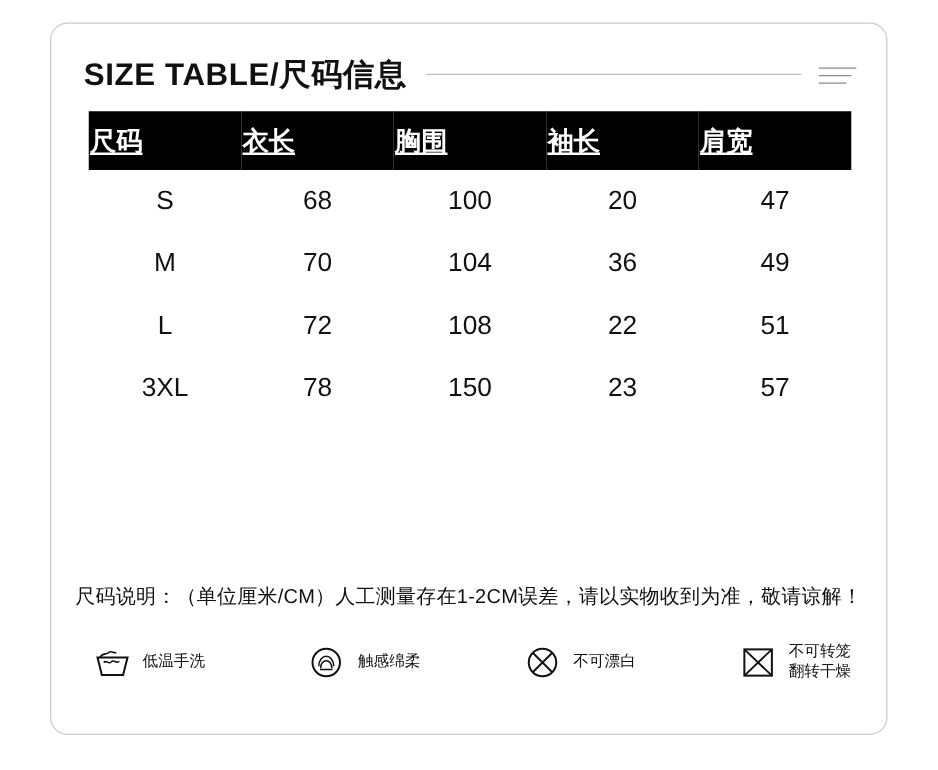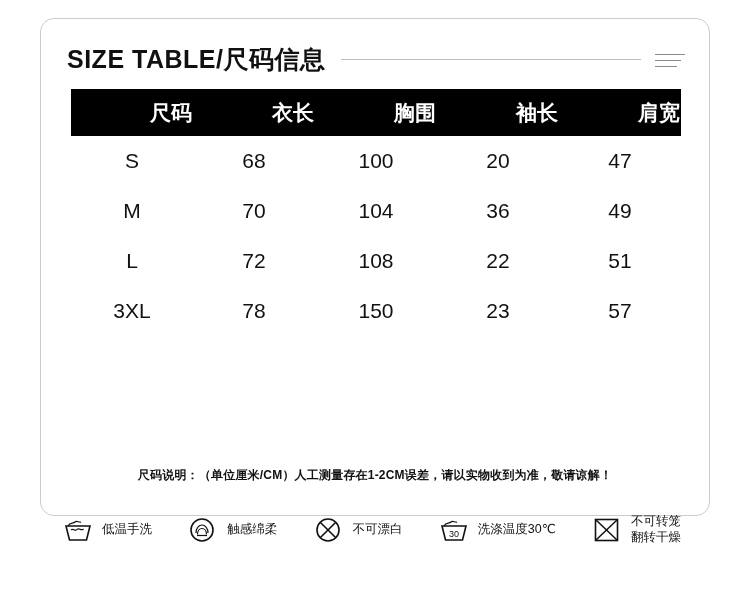--- a/index.html
+++ b/index.html
@@ -12,21 +12,21 @@
     background: #ffffff;
     font-family: "Liberation Sans", "DejaVu Sans", sans-serif;
     color: #111111;
     overflow: hidden;
   }
   .card {
     position: absolute;
     left: 40px;
     top: 18px;
     width: 670px;
-    height: 498px;
+    height: 570px;
     border: 1px solid #cccccc;
     border-radius: 14px;
     background: #ffffff;
     box-sizing: border-box;
   }
   .title-row {
     position: absolute;
     left: 26px;
     top: 22px;
     right: 24px;
@@ -69,45 +69,45 @@
     width: 610px;
     border-collapse: collapse;
     table-layout: fixed;
   }
   table.size-table thead th {
     background: #000000;
     color: #ffffff;
     font-size: 21px;
     font-weight: 700;
     height: 45px;
-    text-align: right;
+    text-align: left;
     vertical-align: middle;
+    text-decoration: underline;
   }
   table.size-table tbody td {
     height: 48px;
     text-align: center;
     vertical-align: middle;
     font-size: 21px;
     color: #111111;
     font-weight: 400;
   }
   .note {
     position: absolute;
     left: 0;
     right: 0;
     top: 448px;
     text-align: center;
-    font-size: 12px;
+    font-size: 16px;
     color: #111111;
     letter-spacing: 0.2px;
-    font-weight: bold;
   }
   .care-row {
     position: absolute;
-    left: 20px;
+    left: 32px;
     right: 28px;
     top: 495px;
     display: flex;
     align-items: center;
     justify-content: space-between;
   }
   .care-item {
     display: flex;
     align-items: center;
     gap: 7px;
@@ -214,30 +214,20 @@
       <span class="care-ico">
         <svg width="34" height="30" viewBox="0 0 34 30">
           <circle cx="16" cy="15" r="11" fill="none" stroke="#111" stroke-width="1.6"></circle>
           <line x1="8.2" y1="7.2" x2="23.8" y2="22.8" stroke="#111" stroke-width="1.6"></line>
           <line x1="23.8" y1="7.2" x2="8.2" y2="22.8" stroke="#111" stroke-width="1.6"></line>
         </svg>
       </span>
       <span class="care-label">不可漂白</span>
     </div>
 
-    <div class="care-item">
-      <span class="care-ico">
-        <svg width="34" height="30" viewBox="0 0 34 30">
-          <path d="M5 11 H29 L25.5 25 H8.5 Z" fill="none" stroke="#111" stroke-width="1.6"></path>
-          <path d="M7 11 C9 7, 12 9, 14 7 C16 5, 18 8, 20 7" fill="none" stroke="#111" stroke-width="1.3"></path>
-          <text x="17" y="22" font-family="Liberation Sans, sans-serif" font-size="9" text-anchor="middle" fill="#111">30</text>
-        </svg>
-      </span>
-      <span class="care-label">洗涤温度30℃</span>
-    </div>
 
     <div class="care-item">
       <span class="care-ico">
         <svg width="34" height="30" viewBox="0 0 34 30">
           <rect x="5.5" y="4.5" width="22" height="21" fill="none" stroke="#111" stroke-width="1.6"></rect>
           <line x1="5.5" y1="4.5" x2="27.5" y2="25.5" stroke="#111" stroke-width="1.5"></line>
           <line x1="27.5" y1="4.5" x2="5.5" y2="25.5" stroke="#111" stroke-width="1.5"></line>
         </svg>
       </span>
       <span class="care-label">不可转笼

